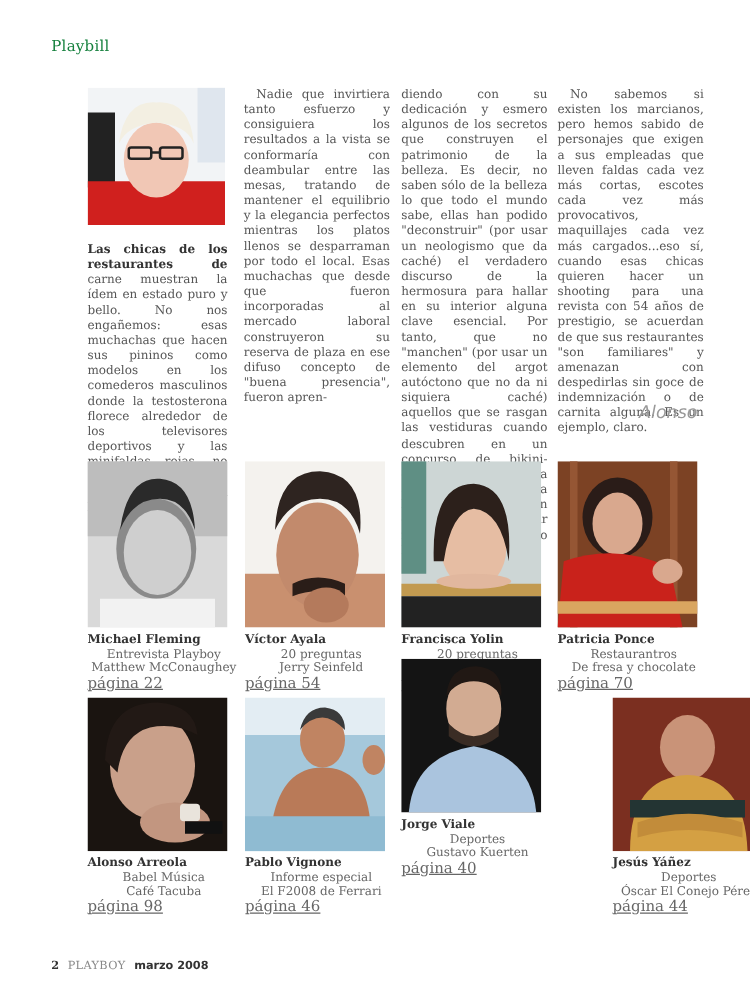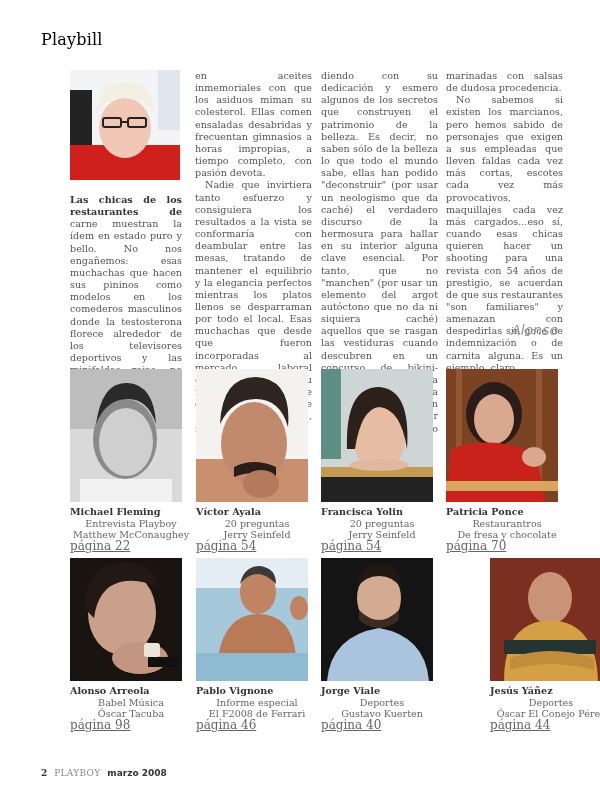--- a/index.html
+++ b/index.html
@@ -1,17 +1,17 @@
 <!DOCTYPE html>
 <html><head>
 <meta charset="utf-8">
 <style>
   html,body{margin:0;padding:0;background:#fff;}
   body{width:600px;height:800px;position:relative;overflow:hidden;font-family:"DejaVu Serif",serif;color:#555;}
-  .header{position:absolute;left:41px;top:30px;font-size:16px;color:#000000;letter-spacing:0.2px;}
+  .header{position:absolute;left:41px;top:30px;font-size:12px;color:#15803d;letter-spacing:0.2px;}
   .editor-photo{position:absolute;left:70px;top:70px;width:110px;height:110px;overflow:hidden;}
   .col{position:absolute;top:70px;width:117px;font-size:9.6px;line-height:12.15px;text-align:justify;color:#555;hyphens:auto;}
   .col p{margin:0;}
   .col p.indent{text-indent:10px;}
   .col1{left:70px;top:194px;width:112px;}
   .col2{left:195px;}
   .col3{left:321px;}
   .col4{left:446px;}
   .lead{font-weight:bold;color:#333;}
   .sig{position:absolute;left:446px;top:322px;width:112px;text-align:right;font-style:italic;font-size:14px;line-height:17px;color:#999;font-family:"DejaVu Sans",sans-serif;font-weight:300;}
@@ -42,30 +42,28 @@
     <rect x="58" y="48" width="18" height="9" rx="2" fill="none" stroke="#222" stroke-width="2"></rect>
     <line x1="51" y1="52" x2="58" y2="52" stroke="#222" stroke-width="2"></line>
   </svg>
 </div>
 
 <div class="col col1">
   <p><span class="lead">Las chicas de los restaurantes de</span><span> carne muestran la ídem en estado puro y bello. No nos engañemos: esas muchachas que hacen sus pininos como modelos en los comederos masculinos donde la testosterona florece alrededor de los televisores deportivos y las minifaldas rojas, no engullen las chuletas con salsa Valentina ni las papas ardidas</span></p>
 </div>
 
 <div class="col col2">
-  <p>en aceites inmemoriales con que los asiduos miman su colesterol. Ellas comen ensaladas desabridas y frecuentan gimnasios a horas impropias, a tiempo completo, con pasión devota.</p>
   <p class="indent">Nadie que invirtiera tanto esfuerzo y consiguiera los resultados a la vista se conformaría con deambular entre las mesas, tratando de mantener el equilibrio y la elegancia perfectos mientras los platos llenos se desparraman por todo el local. Esas muchachas que desde que fueron incorporadas al mercado laboral construyeron su reserva de plaza en ese difuso concepto de "buena presencia", fueron apren-</p>
 </div>
 
 <div class="col col3">
   <p>diendo con su dedicación y esmero algunos de los secretos que construyen el patrimonio de la belleza. Es decir, no saben sólo de la belleza lo que todo el mundo sabe, ellas han podido "deconstruir" (por usar un neologismo que da caché) el verdadero discurso de la hermosura para hallar en su interior alguna clave esencial. Por tanto, que no "manchen" (por usar un elemento del argot autóctono que no da ni siquiera caché) aquellos que se rasgan las vestiduras cuando descubren en un concurso de bikini-open, por ejemplo, a alguna de las chicas a las que les pagan centavos por servir nopales asados o hamburguesas</p>
 </div>
 
 <div class="col col4">
-  <p>marinadas con salsas de dudosa procedencia.</p>
   <p class="indent">No sabemos si existen los marcianos, pero hemos sabido de personajes que exigen a sus empleadas que lleven faldas cada vez más cortas, escotes cada vez más provocativos, maquillajes cada vez más cargados...eso sí, cuando esas chicas quieren hacer un shooting para una revista con 54 años de prestigio, se acuerdan de que sus restaurantes "son familiares" y amenazan con despedirlas sin goce de indemnización o de carnita alguna. Es un ejemplo, claro.</p>
 </div>
 
 <div class="sig">
   <div>Alonso</div>
 </div>
 
 <div class="contrib" style="left:70px;top:369px;">
   <svg class="photo" viewBox="0 0 112 133">
     <rect width="112" height="133" fill="#d9d9d9"></rect>
@@ -133,41 +131,41 @@
   <svg class="photo" style="height:123px" viewBox="0 0 112 123">
     <rect width="112" height="123" fill="#1a1410"></rect>
     <ellipse cx="52" cy="55" rx="34" ry="42" fill="#c9a08a"></ellipse>
     <path d="M14 50 Q16 4 56 4 Q86 6 88 30 Q70 20 50 24 Q28 30 24 60Z" fill="#221915"></path>
     <ellipse cx="70" cy="100" rx="28" ry="16" fill="#c29680"></ellipse>
     <rect x="74" y="85" width="16" height="14" rx="3" fill="#e9e4dc"></rect>
     <rect x="78" y="99" width="30" height="10" fill="#111"></rect>
   </svg>
   <div class="name">Alonso Arreola</div>
   <div class="line">Babel Música</div>
-  <div class="line">Óscar Tacuba</div>
+  <div class="line">Café Tacuba</div>
   <div class="page">página 98</div>
 </div>
 
 <div class="contrib" style="left:196px;top:558px;">
   <svg class="photo" style="height:123px" viewBox="0 0 112 123">
     <rect width="112" height="123" fill="#e3edf3"></rect>
     <rect x="0" y="30" width="112" height="93" fill="#a5c8db"></rect>
     <ellipse cx="62" cy="34" rx="18" ry="22" fill="#c08462"></ellipse>
     <path d="M44 26 Q48 8 64 8 Q80 10 80 26 Q70 16 62 16 Q52 16 44 26Z" fill="#3a3a3a"></path>
     <path d="M22 98 Q30 56 62 56 Q96 56 100 98Z" fill="#b97a58"></path>
     <ellipse cx="103" cy="50" rx="9" ry="12" fill="#c08462"></ellipse>
     <rect x="0" y="95" width="112" height="28" fill="#8fbbd2"></rect>
   </svg>
   <div class="name">Pablo Vignone</div>
   <div class="line">Informe especial</div>
   <div class="line">El F2008 de Ferrari</div>
   <div class="page">página 46</div>
 </div>
 
-<div class="contrib" style="left:321px;top:558px;">
+<div class="contrib" style="left:321px;top:527px;">
   <svg class="photo" style="height:123px" viewBox="0 0 112 123">
     <rect width="112" height="123" fill="#141414"></rect>
     <ellipse cx="58" cy="40" rx="22" ry="28" fill="#d2ab92"></ellipse>
     <path d="M36 30 Q38 6 60 6 Q82 8 80 30 Q72 18 58 18 Q44 18 36 30Z" fill="#211814"></path>
     <path d="M38 52 Q58 72 78 52 L78 62 Q58 78 38 62Z" fill="#3a2c24"></path>
     <path d="M6 123 Q10 78 58 70 Q104 78 108 123Z" fill="#aac4de"></path>
   </svg>
   <div class="name">Jorge Viale</div>
   <div class="line">Deportes</div>
   <div class="line">Gustavo Kuerten</div>

